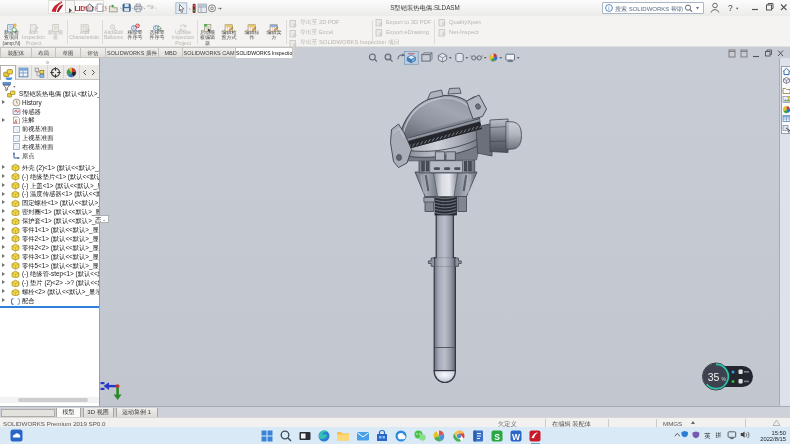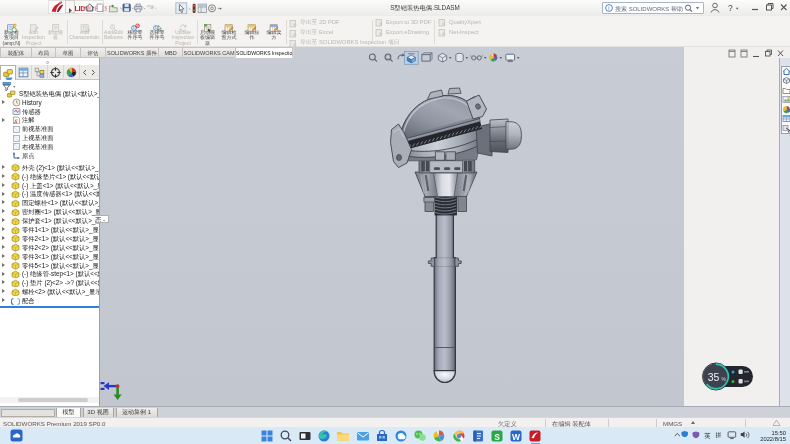--- a/index.html
+++ b/index.html
@@ -6,21 +6,21 @@
 #titlebar{position:absolute;left:0;top:0;width:790px;height:16px;background:linear-gradient(#fcfcfc,#ebebe9);}
 #ribbon{position:absolute;left:0;top:16px;width:790px;height:31px;background:#f4f3f1;border-bottom:1px solid #e3e1de;}
 .rbtn{position:absolute;top:18px;text-align:center;}
 .rtx{font-size:5px;line-height:5.4px;color:#4a4a4a;}
 .dis .rtx{color:#b9b6b2;}
 .rsep{position:absolute;width:1px;height:24px;top:20px;background:#ddDBd8;}
 .srow{position:absolute;height:9px;font-size:5.8px;color:#b9b6b2;white-space:nowrap;}
 #tabrow{position:absolute;left:0;top:47px;height:11px;}
 .tab{position:absolute;top:0;height:11px;border:1px solid #c6c3bf;background:linear-gradient(#f0efed,#e0deda);font-size:6px;color:#444;text-align:center;line-height:10px;overflow:hidden;white-space:nowrap;}
 .tab.act{background:#fff;border-bottom:1px solid #fff;color:#111;}
-#viewport{position:absolute;left:0;top:47px;width:684px;height:359px;background:linear-gradient(#c8ccd5,#c2c6cf);}
+#viewport{position:absolute;left:0;top:47px;width:790px;height:359px;background:linear-gradient(#c8ccd5,#c2c6cf);}
 #panel{position:absolute;left:0;top:58px;width:100px;height:348px;background:#fff;border-right:1px solid #9aa0a8;overflow:hidden;}
 #taskpane{position:absolute;left:779px;top:58px;width:11px;height:348px;background:#dde1e9;border-left:1px solid #a8adb5;}
 #bottomtabs{position:absolute;left:0;top:406px;width:790px;height:11px;background:#ced1d8;border-top:1px solid #a8acb4;}
 .btab{position:absolute;top:1px;height:10px;background:linear-gradient(#efeeec,#dcdad6);border:1px solid #a9a6a2;border-top:none;font-size:6px;color:#333;text-align:center;line-height:9px;overflow:hidden;}
 #statusbar{position:absolute;left:0;top:417px;width:790px;height:10px;background:#f2f1f0;border-top:1px solid #d8d6d3;font-size:6.2px;color:#555;}
 #taskbar{position:absolute;left:0;top:427px;width:790px;height:17px;background:#d9eaf6;}
 .trow{position:absolute;left:0;width:100px;height:9px;white-space:nowrap;overflow:hidden;font-size:6.3px;color:#151515;}
 .tar{position:absolute;top:2.2px;width:0;height:0;border-left:3.2px solid #707070;border-top:2.4px solid transparent;border-bottom:2.4px solid transparent;}
 </style></head>
 <body>

